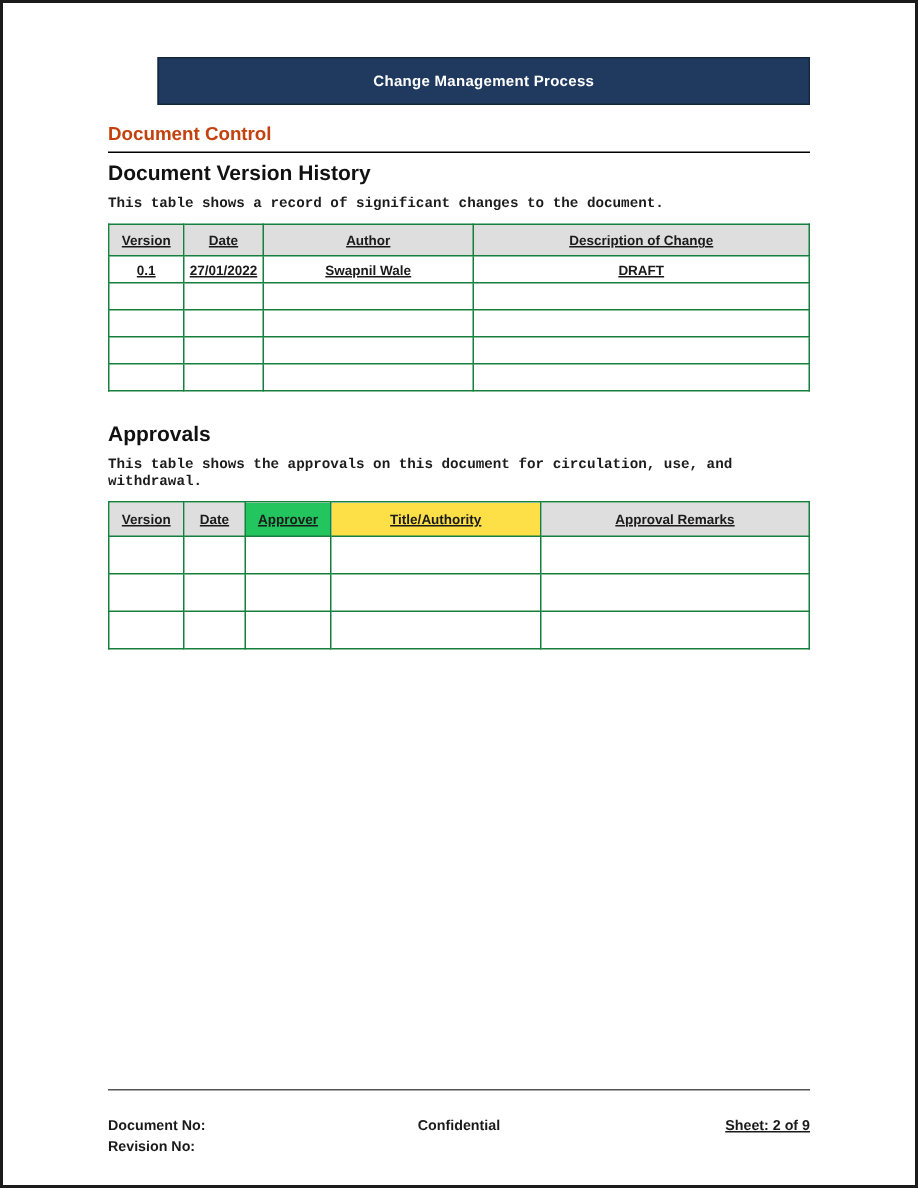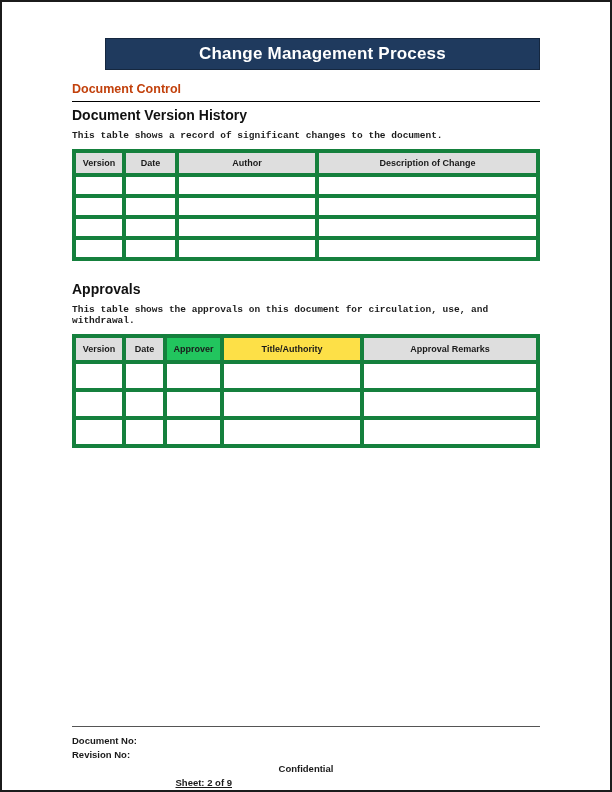--- a/index.html
+++ b/index.html
@@ -9,67 +9,67 @@
     box-sizing:border-box;
     background:#ffffff;
     border:2px solid #1b1b1b;
     font-family:"Liberation Sans", sans-serif;
     color:#1a1a1a;
     overflow:hidden;
   }
   .banner {
     position:absolute; left:70px; right:70px; top:36px; height:30px;
     display:flex; align-items:center; justify-content:center;
-    color:#ffffff; font-size:17px; font-weight:bold;
+    color:#ffffff; font-size:10px; font-weight:bold;
     letter-spacing:0.2px;
     border:1px solid #15273f;
     margin-left:33px;
   }
   .doc-control {
     position:absolute; left:70px; right:70px; top:80px;
     font-size:12.5px; font-weight:bold; color:#c2410c;
     padding-bottom:5px;
     border-bottom:1.5px solid #000;
   }
   .section { position:absolute; left:70px; right:70px; }
   .sec-version { top:105px; }
   .sec-approvals { top:279px; }
   .sec-heading { font-size:14px; font-weight:bold; color:#111; margin:0 0 7px 0; }
   .sec-desc { font-size:9.5px; font-weight:bold; color:#1c1c1c; margin:0 0 8px 0;font-family:Liberation Mono, monospace; }
   table.doc-table {
     width:100%; border-collapse:collapse; table-layout:fixed;
     font-size:9px;
   }
   table.doc-table th, table.doc-table td {
-    border:4px solid #15803d;
+    border:1px solid #15803d;
     text-align:center; vertical-align:middle;
-    padding:0 2px; overflow:hidden;
+    padding:0 2px; overflow:hidden;text-decoration:underline;
   }
   table.doc-table th { background:#dedede; font-weight:bold; color:#1a1a1a; }
   table.doc-table td { font-weight:bold; color:#1a1a1a; }
   table.doc-table { border:1.5px solid #2e2e2e; }
   
   #vh-table th { height:20px; }
   #vh-table td { height:17px; }
   #vh-table col:nth-child(1){ width:50px; }
   #vh-table col:nth-child(2){ width:53px; }
   #vh-table col:nth-child(3){ width:140px; }
   
   #ap-table th { height:22px; }
   #ap-table td { height:24px; }
   #ap-table col:nth-child(1){ width:50px; }
   #ap-table col:nth-child(2){ width:41px; }
   #ap-table col:nth-child(3){ width:57px; }
   #ap-table col:nth-child(4){ width:140px; }
   .footer {
     position:absolute; left:70px; right:70px; top:724px;
     border-top:1.5px solid #555;
-    padding-top:7px;
+    padding-top:17px;
     display:flex; justify-content:space-between;
-    font-size:9.5px; font-weight:bold; color:#1a1a1a;flex-direction:column;
+    font-size:9.5px; font-weight:bold; color:#1a1a1a;
   }
   .footer .col { display:flex; flex-direction:column; line-height:14px; }
   .footer .col.left  { text-align:left;  width:160px; }
   .footer .col.center{ text-align:center; flex:1; }
   .footer .col.right { text-align:right; width:160px;text-decoration:underline; }
 </style>
 </head>
 <body>
 
 <div class="page" style="border-color: rgb(27, 27, 27);">
@@ -92,20 +92,26 @@
         </colgroup>
       <thead>
           <tr>
             <th style="background: rgb(222, 222, 222);">Version</th>
             <th style="background: rgb(222, 222, 222);">Date</th>
             <th style="background: rgb(222, 222, 222);">Author</th>
             <th style="background: rgb(222, 222, 222);">Description of Change</th>
           </tr>
         </thead>
       <tbody>
+          <tr>
+            <td>0.1</td>
+            <td>27/01/2022</td>
+            <td>Swapnil Wale</td>
+            <td>DRAFT</td>
+          </tr>
           <tr>
             <td></td>
             <td></td>
             <td></td>
             <td></td>
           </tr>
           <tr>
             <td></td>
             <td></td>
             <td></td>

